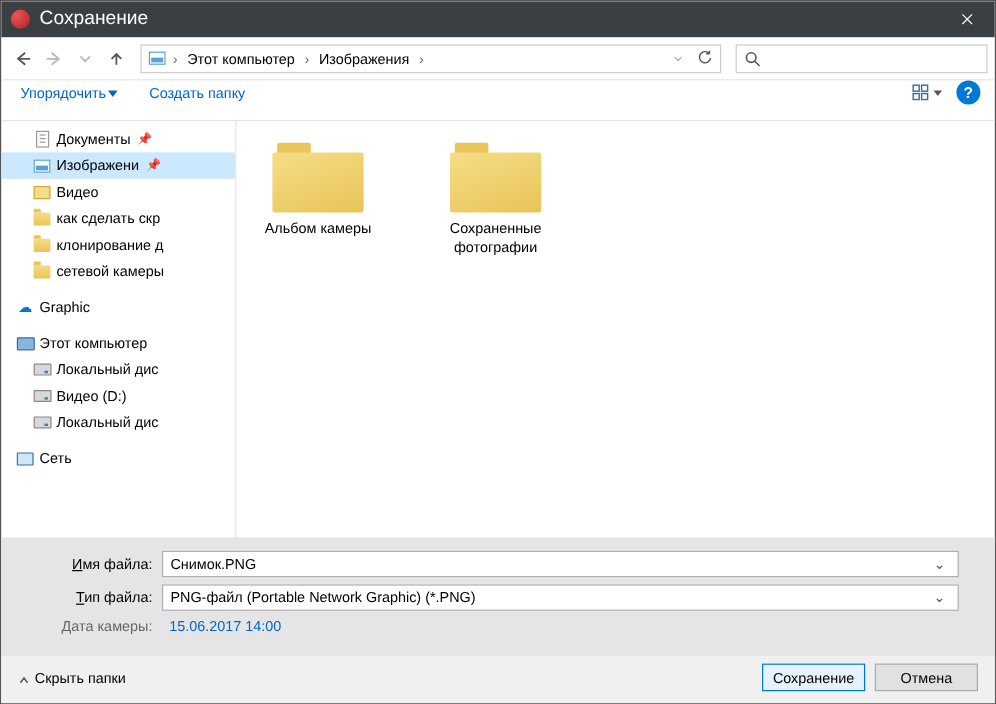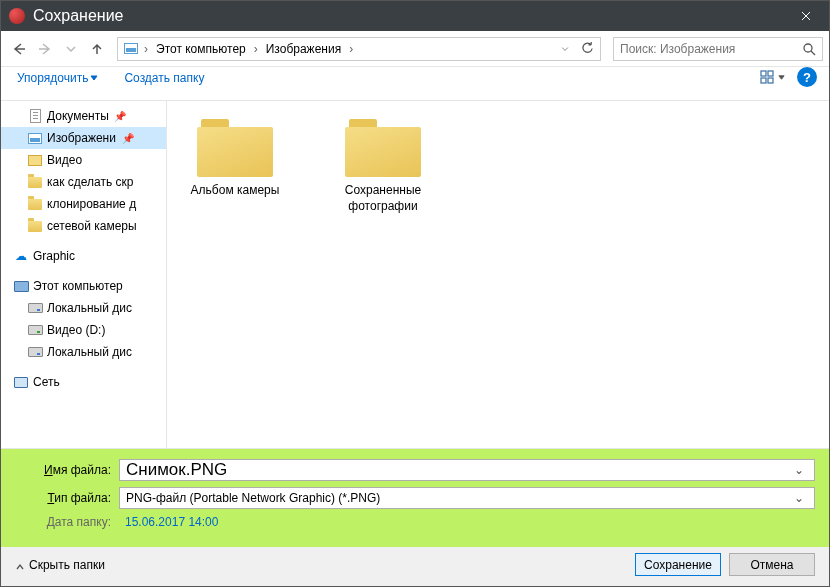--- a/index.html
+++ b/index.html
@@ -27,40 +27,40 @@
 
 .toolbar { height: 34px; display: flex; align-items: flex-start; padding: 0 12px; border-bottom: 1px solid #e5e5e5; }
 .tool-link { color: #0066cc; cursor: pointer; padding: 4px 4px; display: flex; align-items: center; gap: 2px; margin-right: 18px; }
 .tool-link svg { width: 8px; height: 8px; }
 .tool-right { margin-left: auto; display: flex; align-items: center; gap: 12px; }
 .view-btn { display: flex; align-items: center; cursor: pointer; }
 .view-btn svg { width: 16px; height: 14px; }
 .help-btn { width: 20px; height: 20px; border-radius: 50%; background: #0078d7; color: #fff; font-weight: bold; display: flex; align-items: center; justify-content: center; cursor: pointer; font-size: 13px; }
 
 .content { flex: 1; display: flex; overflow: hidden; }
-.tree { width: 166px; border-right: 1px solid #e5e5e5; padding: 4px 0; overflow: hidden; }
+.tree { width: 196px; border-right: 1px solid #e5e5e5; padding: 4px 0; overflow: hidden; }
 .tree-item { height: 22px; display: flex; align-items: center; padding-left: 26px; cursor: pointer; white-space: nowrap; overflow: hidden; gap: 4px; }
 .tree-item.root { padding-left: 12px; margin-top: 8px; }
 .tree-item.selected { background: #cce8ff; }
 .tree-item .ticon { width: 16px; height: 16px; flex-shrink: 0; display: flex; align-items: center; justify-content: center; }
 .tree-item .pin { margin-left: 2px; color: #888; font-size: 10px; }
 
 .files { flex: 1; padding: 18px; display: flex; gap: 48px; align-items: flex-start; }
 .file { width: 100px; text-align: center; cursor: pointer; }
 .file .folder-big { width: 76px; height: 58px; margin: 0 auto 6px; position: relative; }
 .file .folder-big::before { content: ""; position: absolute; top: 0; left: 4px; width: 28px; height: 10px; background: #e9c457; border-radius: 2px 2px 0 0; }
 .file .folder-big::after { content: ""; position: absolute; top: 8px; left: 0; right: 0; bottom: 0; background: linear-gradient(160deg, #f5dd87, #e9c457); border-radius: 2px; }
 .file .fname { font-size: 12px; line-height: 1.3; }
 
-.bottom { border-top: 1px solid #e5e5e5; padding: 10px 14px 12px; background: #bef264; }
+.bottom { border-top: 1px solid #e5e5e5; padding: 10px 30px 12px; background: #e5e5e5; }
 .form-row { display: flex; align-items: center; margin-bottom: 6px; }
 .form-label { width: 104px; text-align: right; padding-right: 8px; }
 .form-label u { text-decoration: underline; }
 .form-input { flex: 1; height: 22px; border: 1px solid #adadad; background: #fff; padding: 0 6px; display: flex; align-items: center; }
-.form-input input { border: none; outline: none; flex: 1; font-size: 17px; }
+.form-input input { border: none; outline: none; flex: 1; font-size: 12px; }
 .form-input .cbtn { width: 18px; cursor: pointer; text-align: center; color: #555; }
 .date-val { color: #0066cc; padding-left: 6px; }
 
 .footer { display: flex; align-items: center; padding: 6px 14px 10px; background: #f0f0f0; }
 .hide-folders { display: flex; align-items: flex-end; gap: 4px; cursor: pointer; }
 .hide-folders svg { width: 10px; height: 10px; }
 .footer-btns { margin-left: auto; display: flex; gap: 8px; }
 .btn { min-width: 86px; height: 23px; border: 1px solid #adadad; background: #e1e1e1; cursor: pointer; font-size: 12px; }
 .btn.primary { border: 1px solid #0078d7; background: #e5f1fb; }
 
@@ -131,21 +131,20 @@
         </span>
       <span class="bc-refresh">
           <svg viewBox="0 0 14 14" style="width:13px;height:13px;stroke:#555;fill:none;stroke-width:1.3">
             <path d="M11 3 A5 5 0 1 0 12 7 M11 3 V0 M11 3 H8"></path>
           </svg>
         </span>
     </span>
   </div>
 
   <div class="search">
-    <input placeholder="Поиск: Изображения" style="">
     <svg class="sicon" viewBox="0 0 14 14" style="stroke:#555;fill:none;stroke-width:1.3">
         <circle cx="6" cy="6" r="4"></circle>
         <path d="M9 9 L13 13"></path>
       </svg>
   </div>
 </div>
 
 <div class="toolbar">
   <div class="tool-link">
     <span>Упорядочить</span>
@@ -272,21 +271,21 @@
     </div>
   </div>
   <div class="form-row">
     <div class="form-label"><u>Т</u><span>ип файла:</span></div>
     <div class="form-input">
       <span style="flex:1">PNG-файл (Portable Network Graphic) (*.PNG)</span>
       <span class="cbtn">⌄</span>
     </div>
   </div>
   <div class="form-row" style="margin-top:4px">
-    <div class="form-label" style="color:#666">Дата папку:</div>
+    <div class="form-label" style="color:#666">Дата камеры:</div>
     <div class="date-val">15.06.2017 14:00</div>
   </div>
 </div>
 
 <div class="footer">
   <div class="hide-folders">
     <svg viewBox="0 0 10 10" style="stroke:#555;fill:none;stroke-width:1.3">
         <path d="M2 7 L5 3 L8 7"></path>
       </svg>
     <span>Скрыть папки</span>

